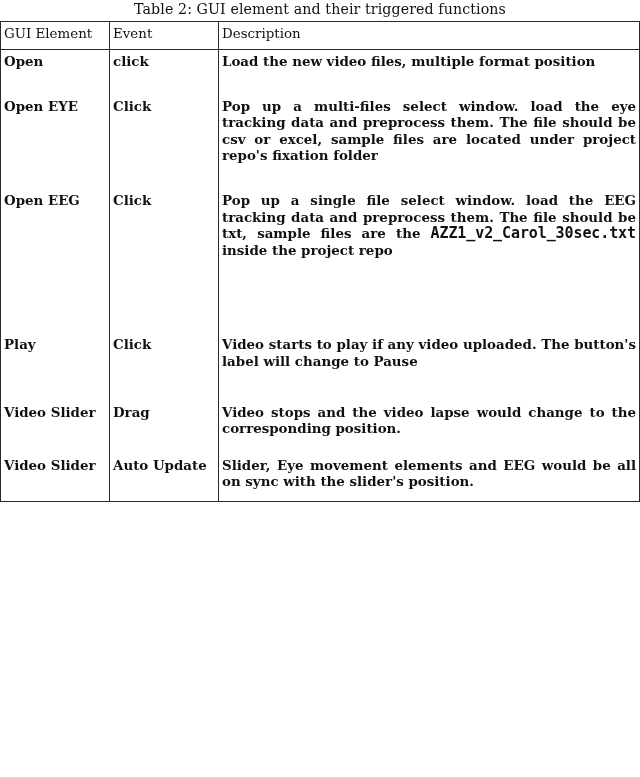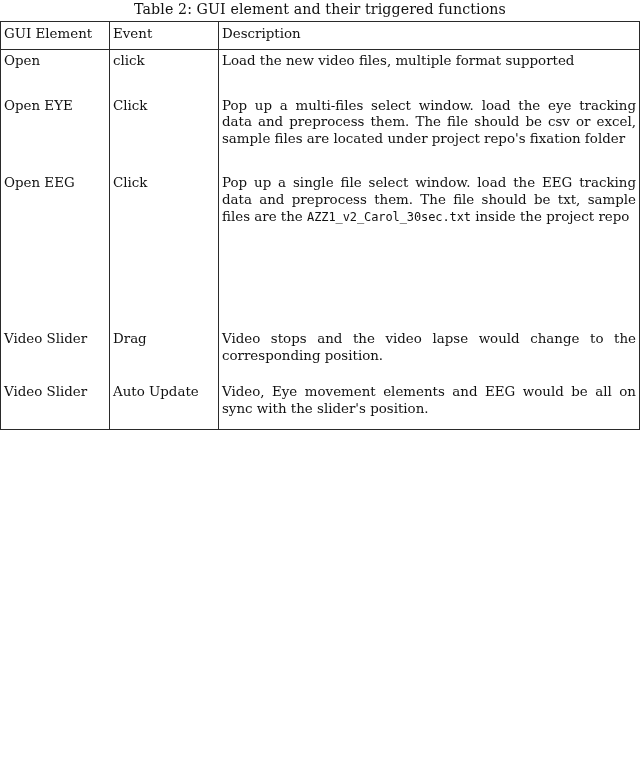--- a/index.html
+++ b/index.html
@@ -71,20 +71,21 @@
     padding: 4px 2px 4px 3px;
   }
 
   
   tr.row td {
     border-bottom: none;
     border-top: none;
   }
   tr.row td .cell {
     padding: 3px 3px 3px 3px;
+    font-weight: bold;
   }
 
   
   .cell.just {
     text-align: justify;
     text-align-last: left;
     hyphens: manual;
   }
   .cell.plain {
     text-align: left;
@@ -104,21 +105,21 @@
   tr.bottom td {
     border-top: 1.5px solid #2a2a2a;
     height: 0;
     padding: 0;
     line-height: 0;
     font-size: 0;
   }
 
   code, .mono {
     font-family: "DejaVu Sans Mono", "Liberation Mono", monospace;
-    font-size: 12px;
+    font-size: 15px;
     letter-spacing: -0.1px;
   }
 </style>
 </head>
 <body>
 
 <div class="page">
 
   <div class="caption">Table 2: GUI element and their triggered functions</div>
 
@@ -146,21 +147,21 @@
     <tbody>
 
       <tr class="row">
         <td>
             <div class="cell just">Open</div>
           </td>
         <td>
             <div class="cell plain">click</div>
           </td>
         <td>
-            <div class="cell just">Load the new video files, multiple format supported</div>
+            <div class="cell just">Load the new video files, multiple format position</div>
           </td>
       </tr>
       <tr class="gap">
           <td></td>
           <td></td>
           <td></td>
         </tr>
 
       <tr class="row">
         <td>
@@ -213,20 +214,31 @@
           <td></td>
           <td></td>
         </tr>
 
       <tr class="gap tiny">
           <td></td>
           <td></td>
           <td></td>
         </tr>
 
+      <tr class="row">
+        <td>
+            <div class="cell just">Play</div>
+          </td>
+        <td>
+            <div class="cell plain">Click</div>
+          </td>
+        <td>
+            <div class="cell just">Video starts to play if any video uploaded. The button's label will change to Pause</div>
+          </td>
+      </tr>
       <tr class="gap small">
           <td></td>
           <td></td>
           <td></td>
         </tr>
 
       <tr class="gap small">
           <td></td>
           <td></td>
           <td></td>
@@ -250,21 +262,21 @@
         </tr>
 
       <tr class="row">
         <td>
             <div class="cell just">Video Slider</div>
           </td>
         <td>
             <div class="cell plain">Auto Update</div>
           </td>
         <td>
-            <div class="cell just">Video, Eye movement elements and EEG would be all on sync with the slider's position.</div>
+            <div class="cell just">Slider, Eye movement elements and EEG would be all on sync with the slider's position.</div>
           </td>
       </tr>
       <tr class="gap tiny">
           <td></td>
           <td></td>
           <td></td>
         </tr>
 
       <tr class="bottom">
         <td></td>

